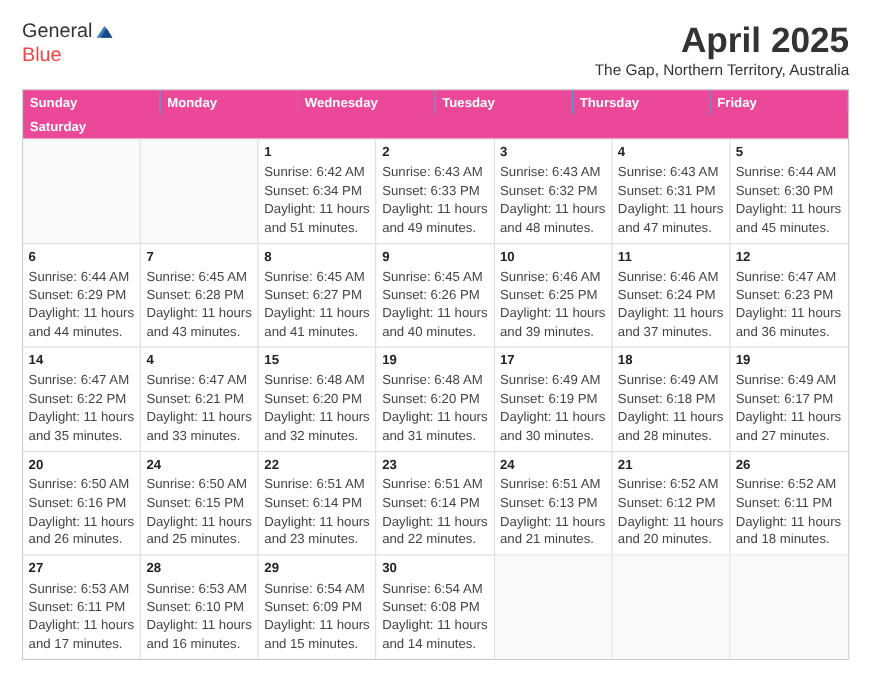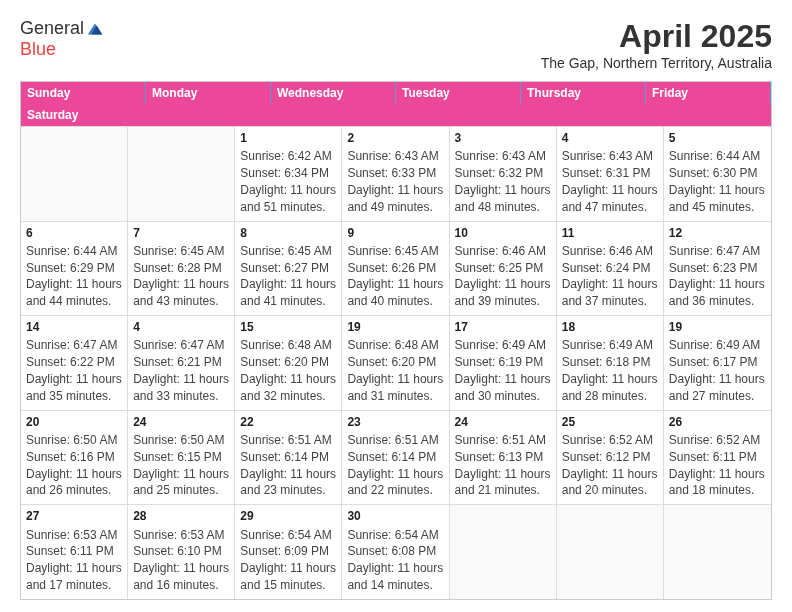--- a/index.html
+++ b/index.html
@@ -293,21 +293,21 @@
 Sunset: 6:14 PM
 Daylight: 11 hours and 22 minutes.</div>
           </div>
           <div class="cal-cell">
             <span class="day-number">24</span>
             <div class="cell-info" style="white-space: pre-line;">Sunrise: 6:51 AM
 Sunset: 6:13 PM
 Daylight: 11 hours and 21 minutes.</div>
           </div>
           <div class="cal-cell">
-            <span class="day-number">25</span>
+            <span class="day-number">21</span>
             <div class="cell-info" style="white-space: pre-line;">Sunrise: 6:52 AM
 Sunset: 6:12 PM
 Daylight: 11 hours and 20 minutes.</div>
           </div>
           <div class="cal-cell">
             <span class="day-number">26</span>
             <div class="cell-info" style="white-space: pre-line;">Sunrise: 6:52 AM
 Sunset: 6:11 PM
 Daylight: 11 hours and 18 minutes.</div>
           </div>

